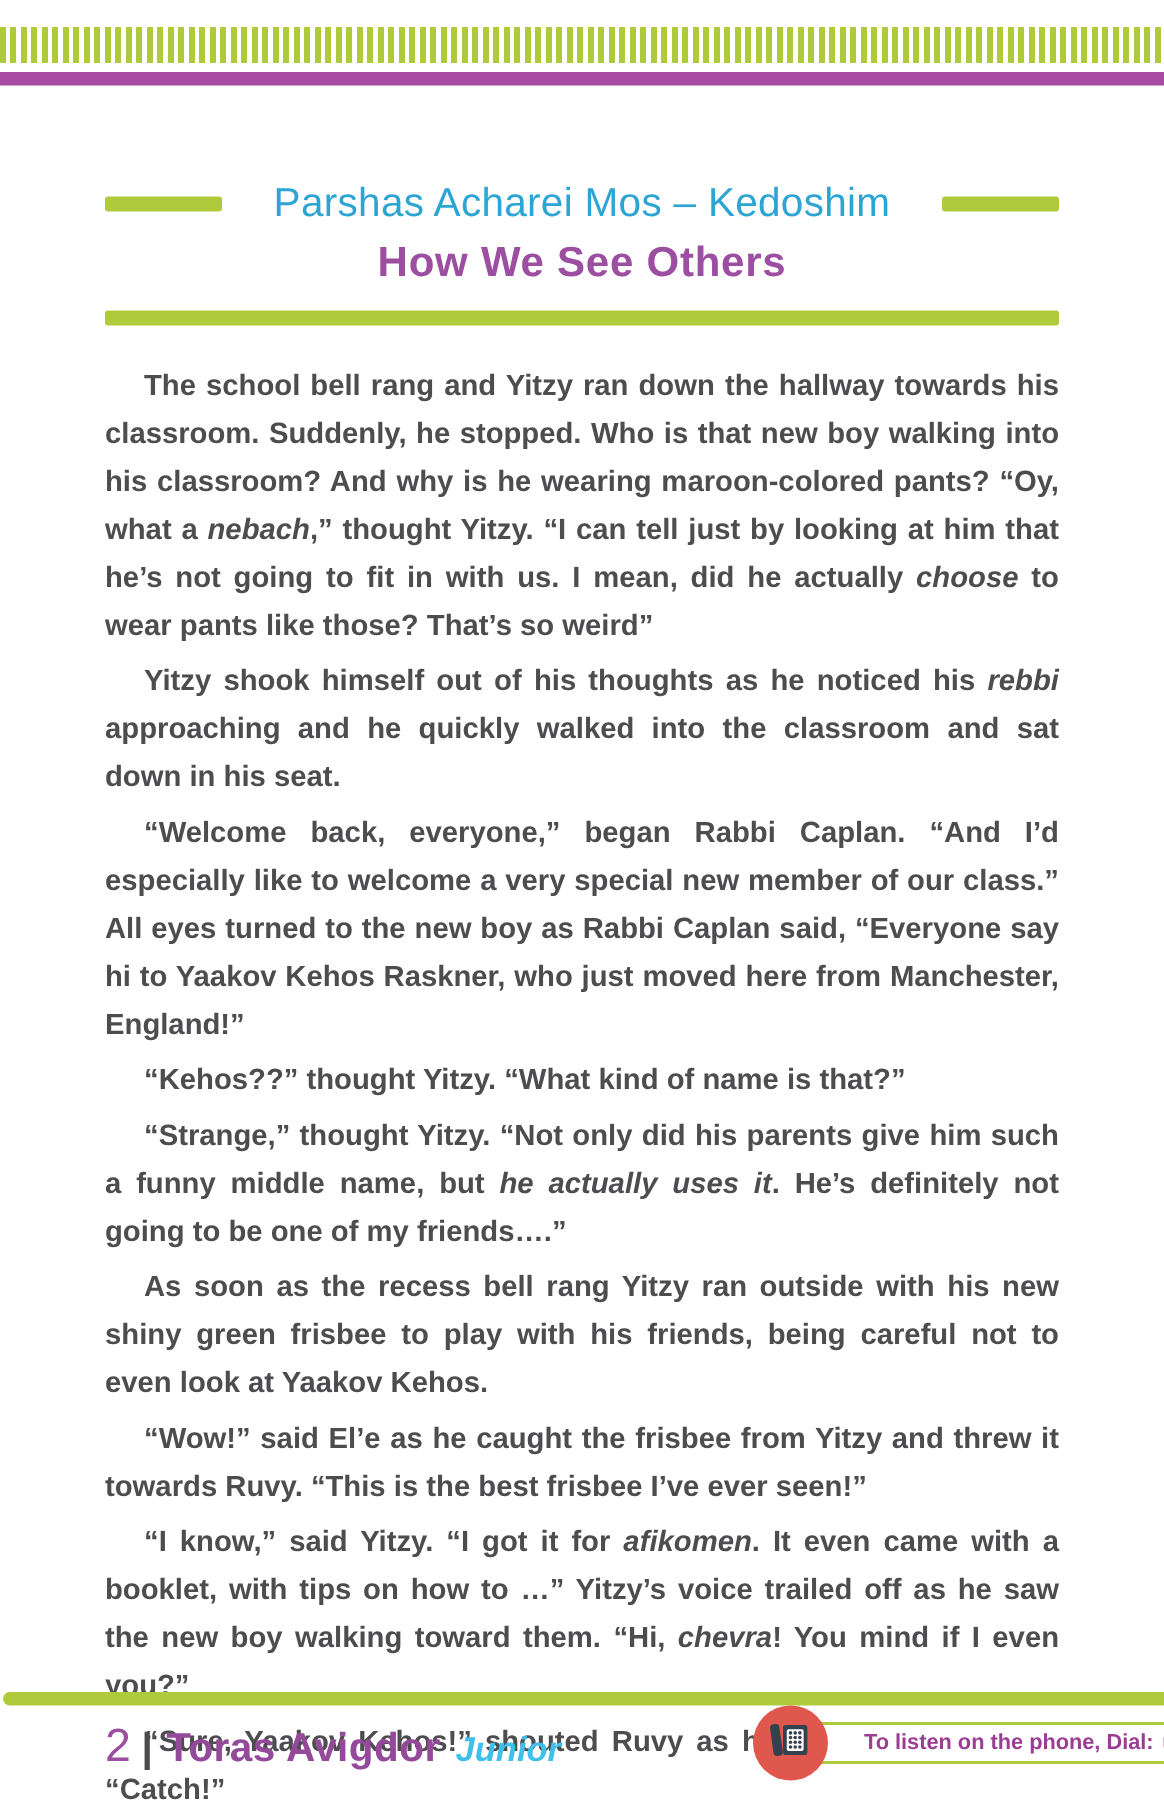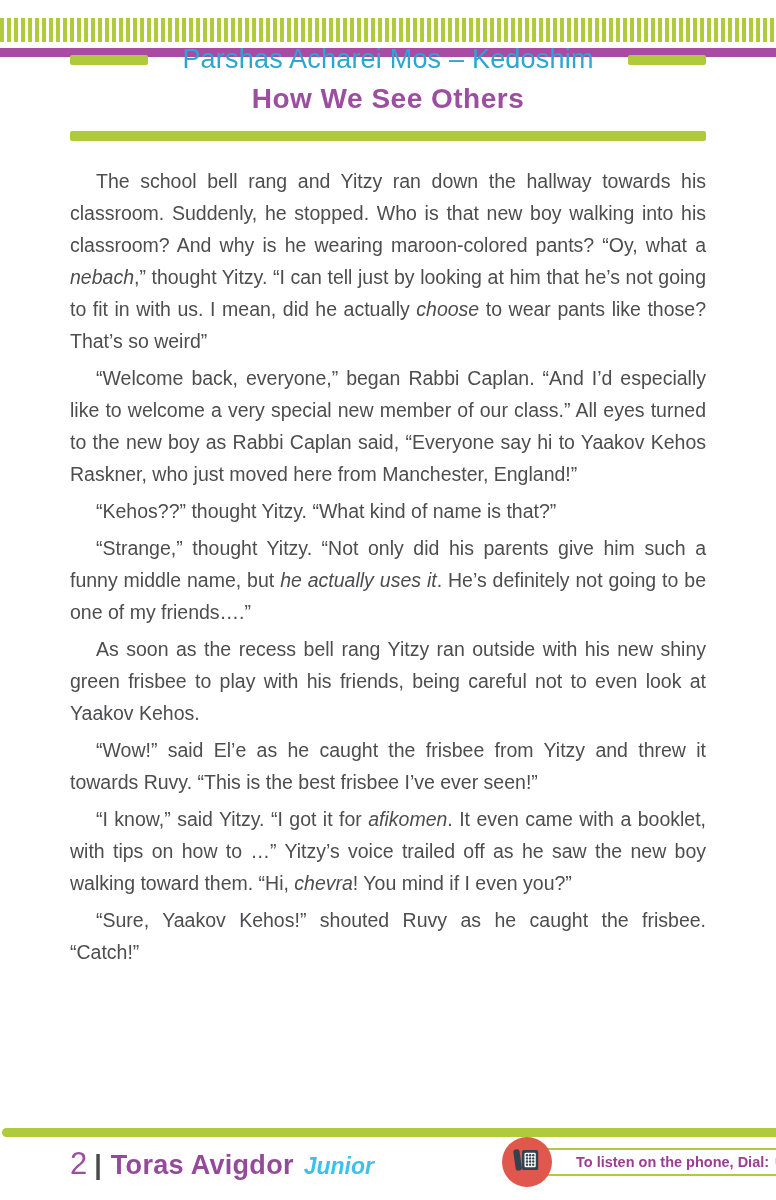--- a/index.html
+++ b/index.html
@@ -20,21 +20,21 @@
   }
   .top-magenta-bar {
     position: absolute; top: 48px; left: 0; right: 0; height: 9px;
     background: #A94BA2;
   }
 
   
   .content { position: absolute; left: 70px; width: 636px; top: 0; }
 
   
-  .header { margin-top: 44px; }
+  .header { margin-top: 120px; }
   .parsha-row {
     display: flex; align-items: center; justify-content: space-between;
   }
   .small-bar { width: 78px; height: 10px; background: #AFCB3B; border-radius: 2px; flex: none; }
   .parsha-title {
     color: #2CA5D4; font-size: 27px; font-weight: normal;
     white-space: nowrap; letter-spacing: 0.2px;
   }
   .main-title {
     text-align: center; color: #9C4EA0;
@@ -44,20 +44,21 @@
   .title-rule { height: 10px; background: #AFCB3B; margin-top: 16px; border-radius: 2px; }
 
   
   .story-body { margin-top: 24px; }
   .story-body p {
     margin: 0 0 5px 0;
     font-size: 19.5px; line-height: 32px;
     color: #4D4D4F;
     text-align: justify;
     text-indent: 26px;
+    font-weight: bold;
   }
   .story-body em { font-style: italic; }
 
   
   .footer-bar {
     position: absolute; top: 1128px; left: 2px; right: 0; height: 9px;
     background: #AFCB3B; border-radius: 5px 0 0 5px;
   }
   .footer-row {
     position: absolute; top: 1140px; left: 70px; right: 0; height: 56px;
@@ -100,20 +101,21 @@
       <div class="small-bar"></div>
       <div class="parsha-title">Parshas Acharei Mos – Kedoshim</div>
       <div class="small-bar"></div>
     </div>
     <div class="main-title">How We See Others</div>
     <div class="title-rule"></div>
   </div>
 
   <div class="story-body">
       <p><span>The school bell rang and Yitzy ran down the hallway towards his classroom. Suddenly, he stopped. Who is that new boy walking into his classroom? And why is he wearing maroon-colored pants? “Oy, what a </span><em>nebach</em><span>,” thought Yitzy. “I can tell just by looking at him that he’s not going to fit in with us. I mean, did he actually </span><em>choose</em><span> to wear pants like those? That’s so weird”</span></p>
+      <p><span>Yitzy shook himself out of his thoughts as he noticed his </span><em>rebbi</em><span> approaching and he quickly walked into the classroom and sat down in his seat.</span></p>
       <p><span>“Welcome back, everyone,” began Rabbi Caplan. “And I’d especially like to welcome a very special new member of our class.” All eyes turned to the new boy as Rabbi Caplan said, “Everyone say hi to Yaakov Kehos Raskner, who just moved here from Manchester, England!”</span></p>
       <p><span>“Kehos??” thought Yitzy. “What kind of name is that?”</span></p>
       <p><span>“Strange,” thought Yitzy. “Not only did his parents give him such a funny middle name, but </span><em>he actually uses it</em><span>. He’s definitely not going to be one of my friends….”</span></p>
       <p><span>As soon as the recess bell rang Yitzy ran outside with his new shiny green frisbee to play with his friends, being careful not to even look at Yaakov Kehos.</span></p>
       <p><span>“Wow!” said El’e as he caught the frisbee from Yitzy and threw it towards Ruvy. “This is the best frisbee I’ve ever seen!”</span></p>
       <p><span>“I know,” said Yitzy. “I got it for </span><em>afikomen</em><span>. It even came with a booklet, with tips on how to …” Yitzy’s voice trailed off as he saw the new boy walking toward them. “Hi, </span><em>chevra</em><span>! You mind if I even you?”</span></p>
       <p><span>“Sure, Yaakov Kehos!” shouted Ruvy as he caught the frisbee. “Catch!”</span></p>
     </div>
 
 </div>

